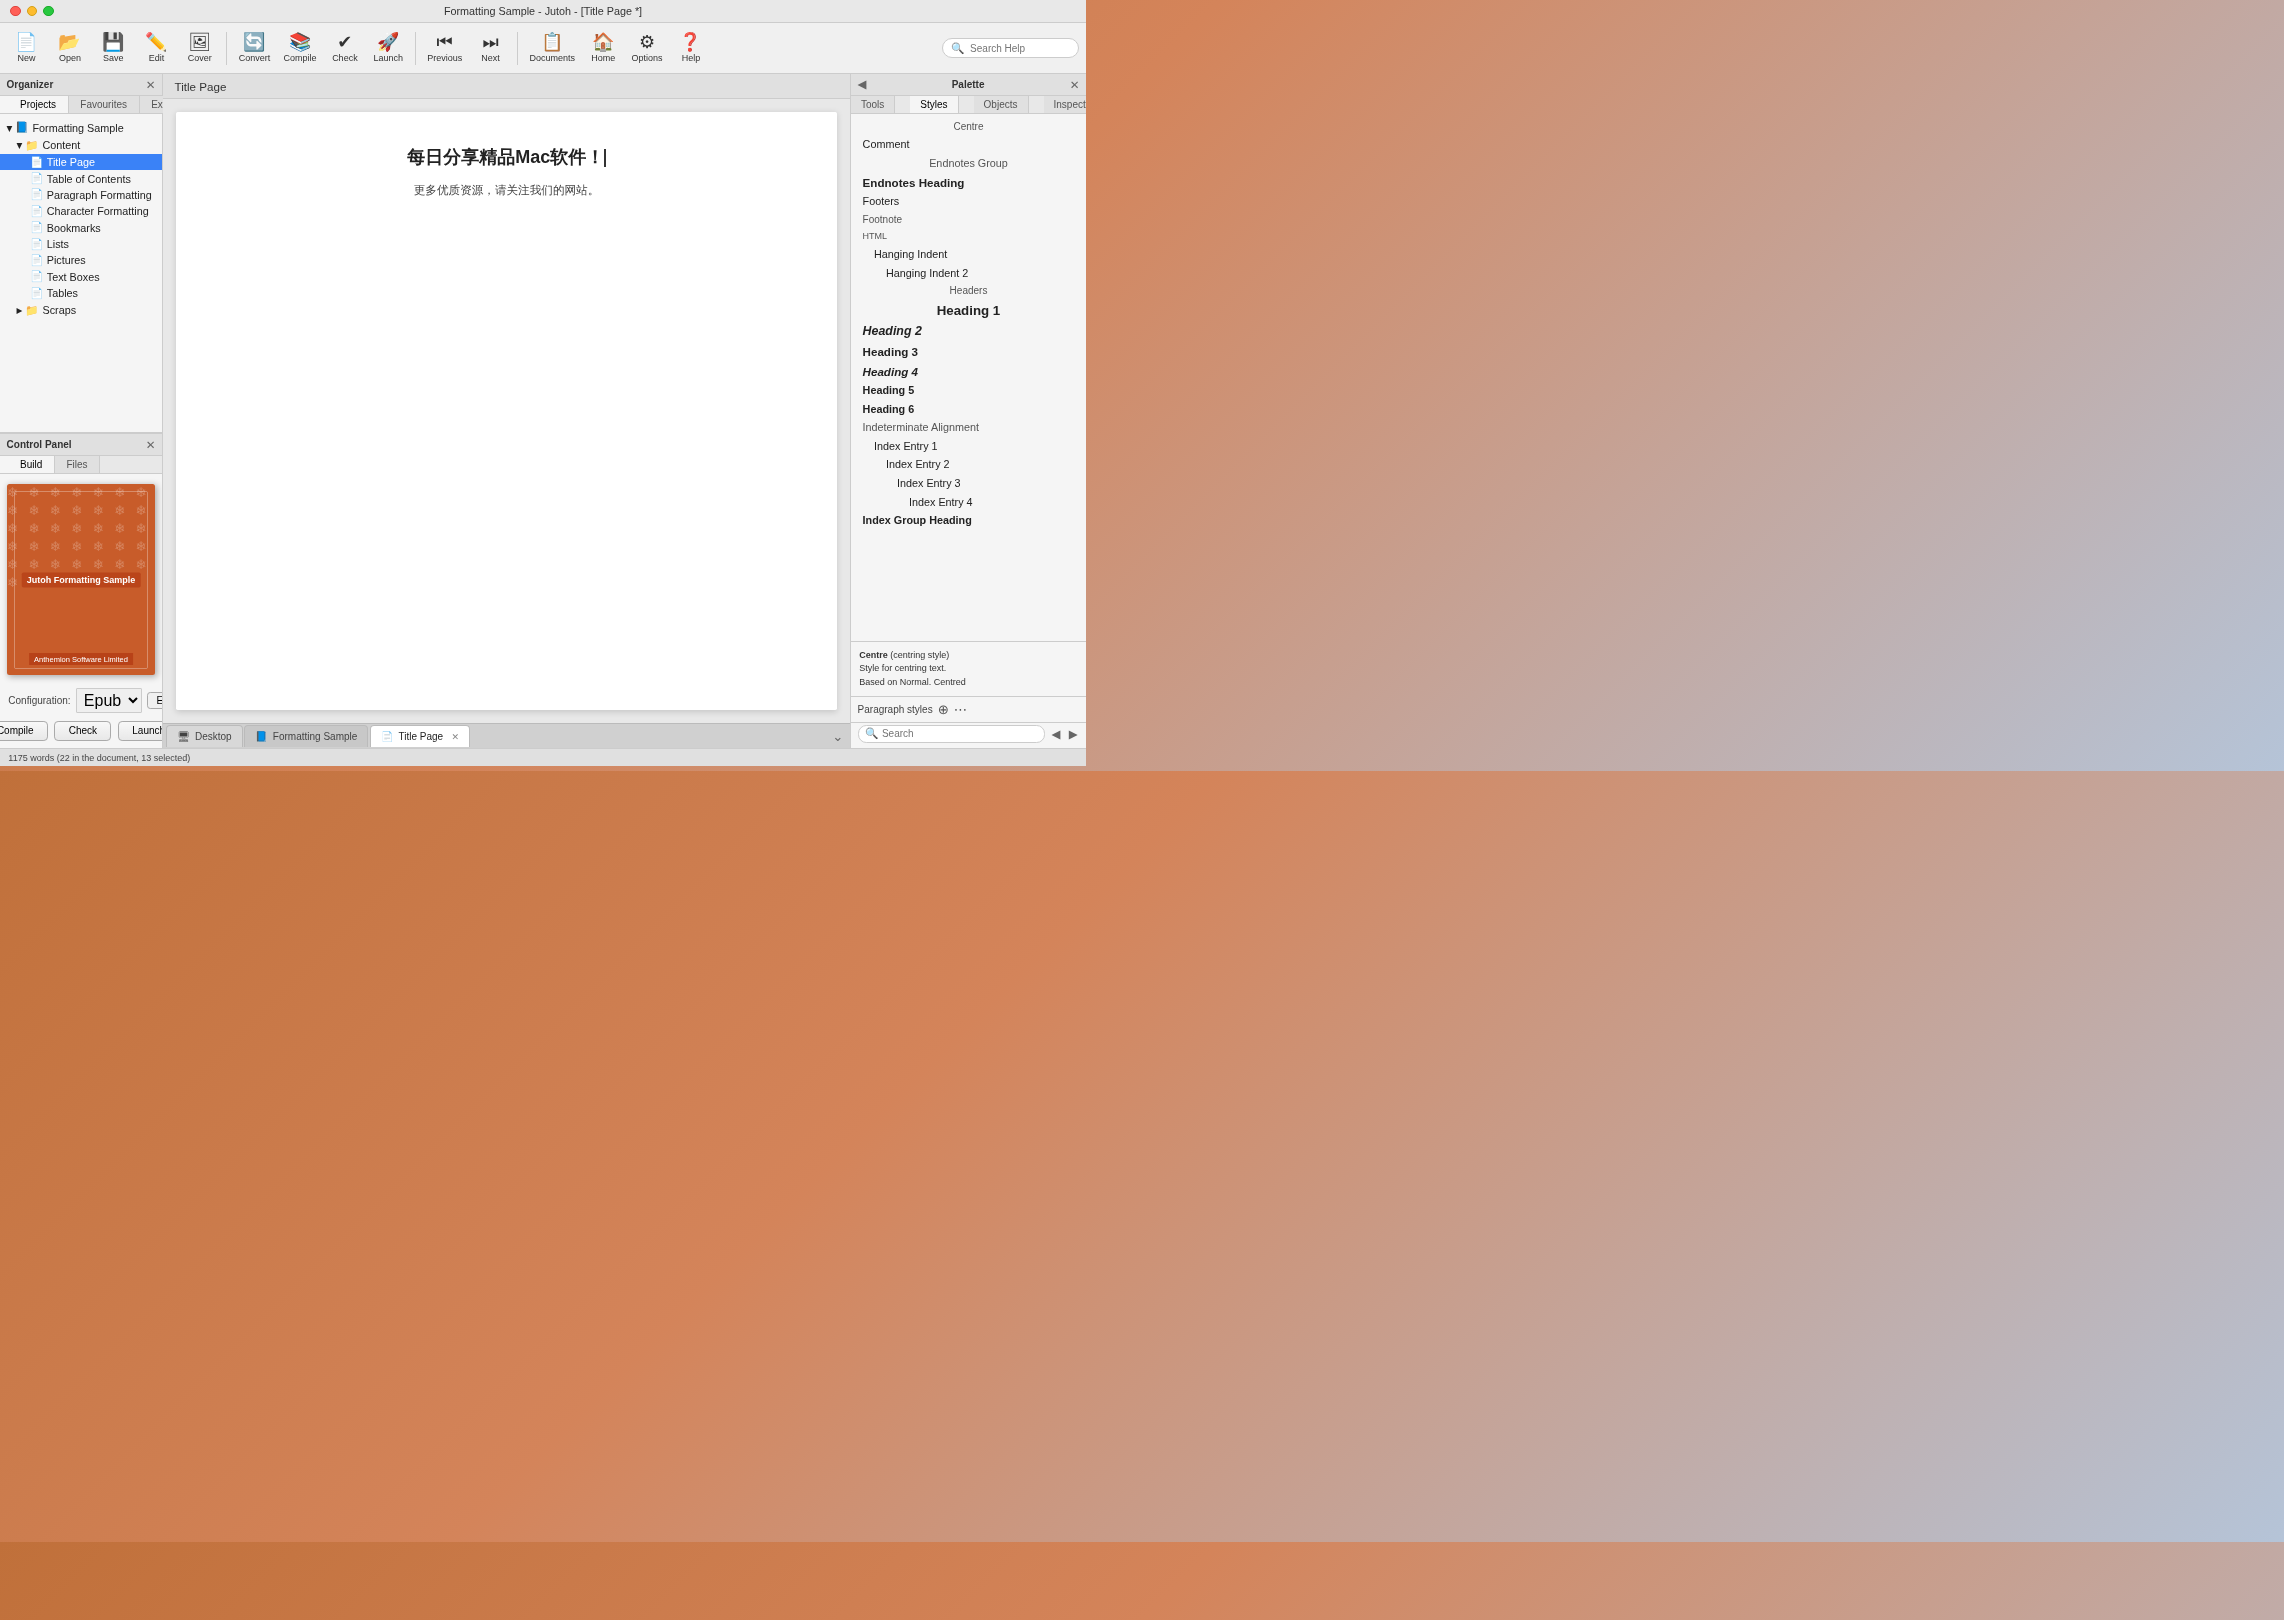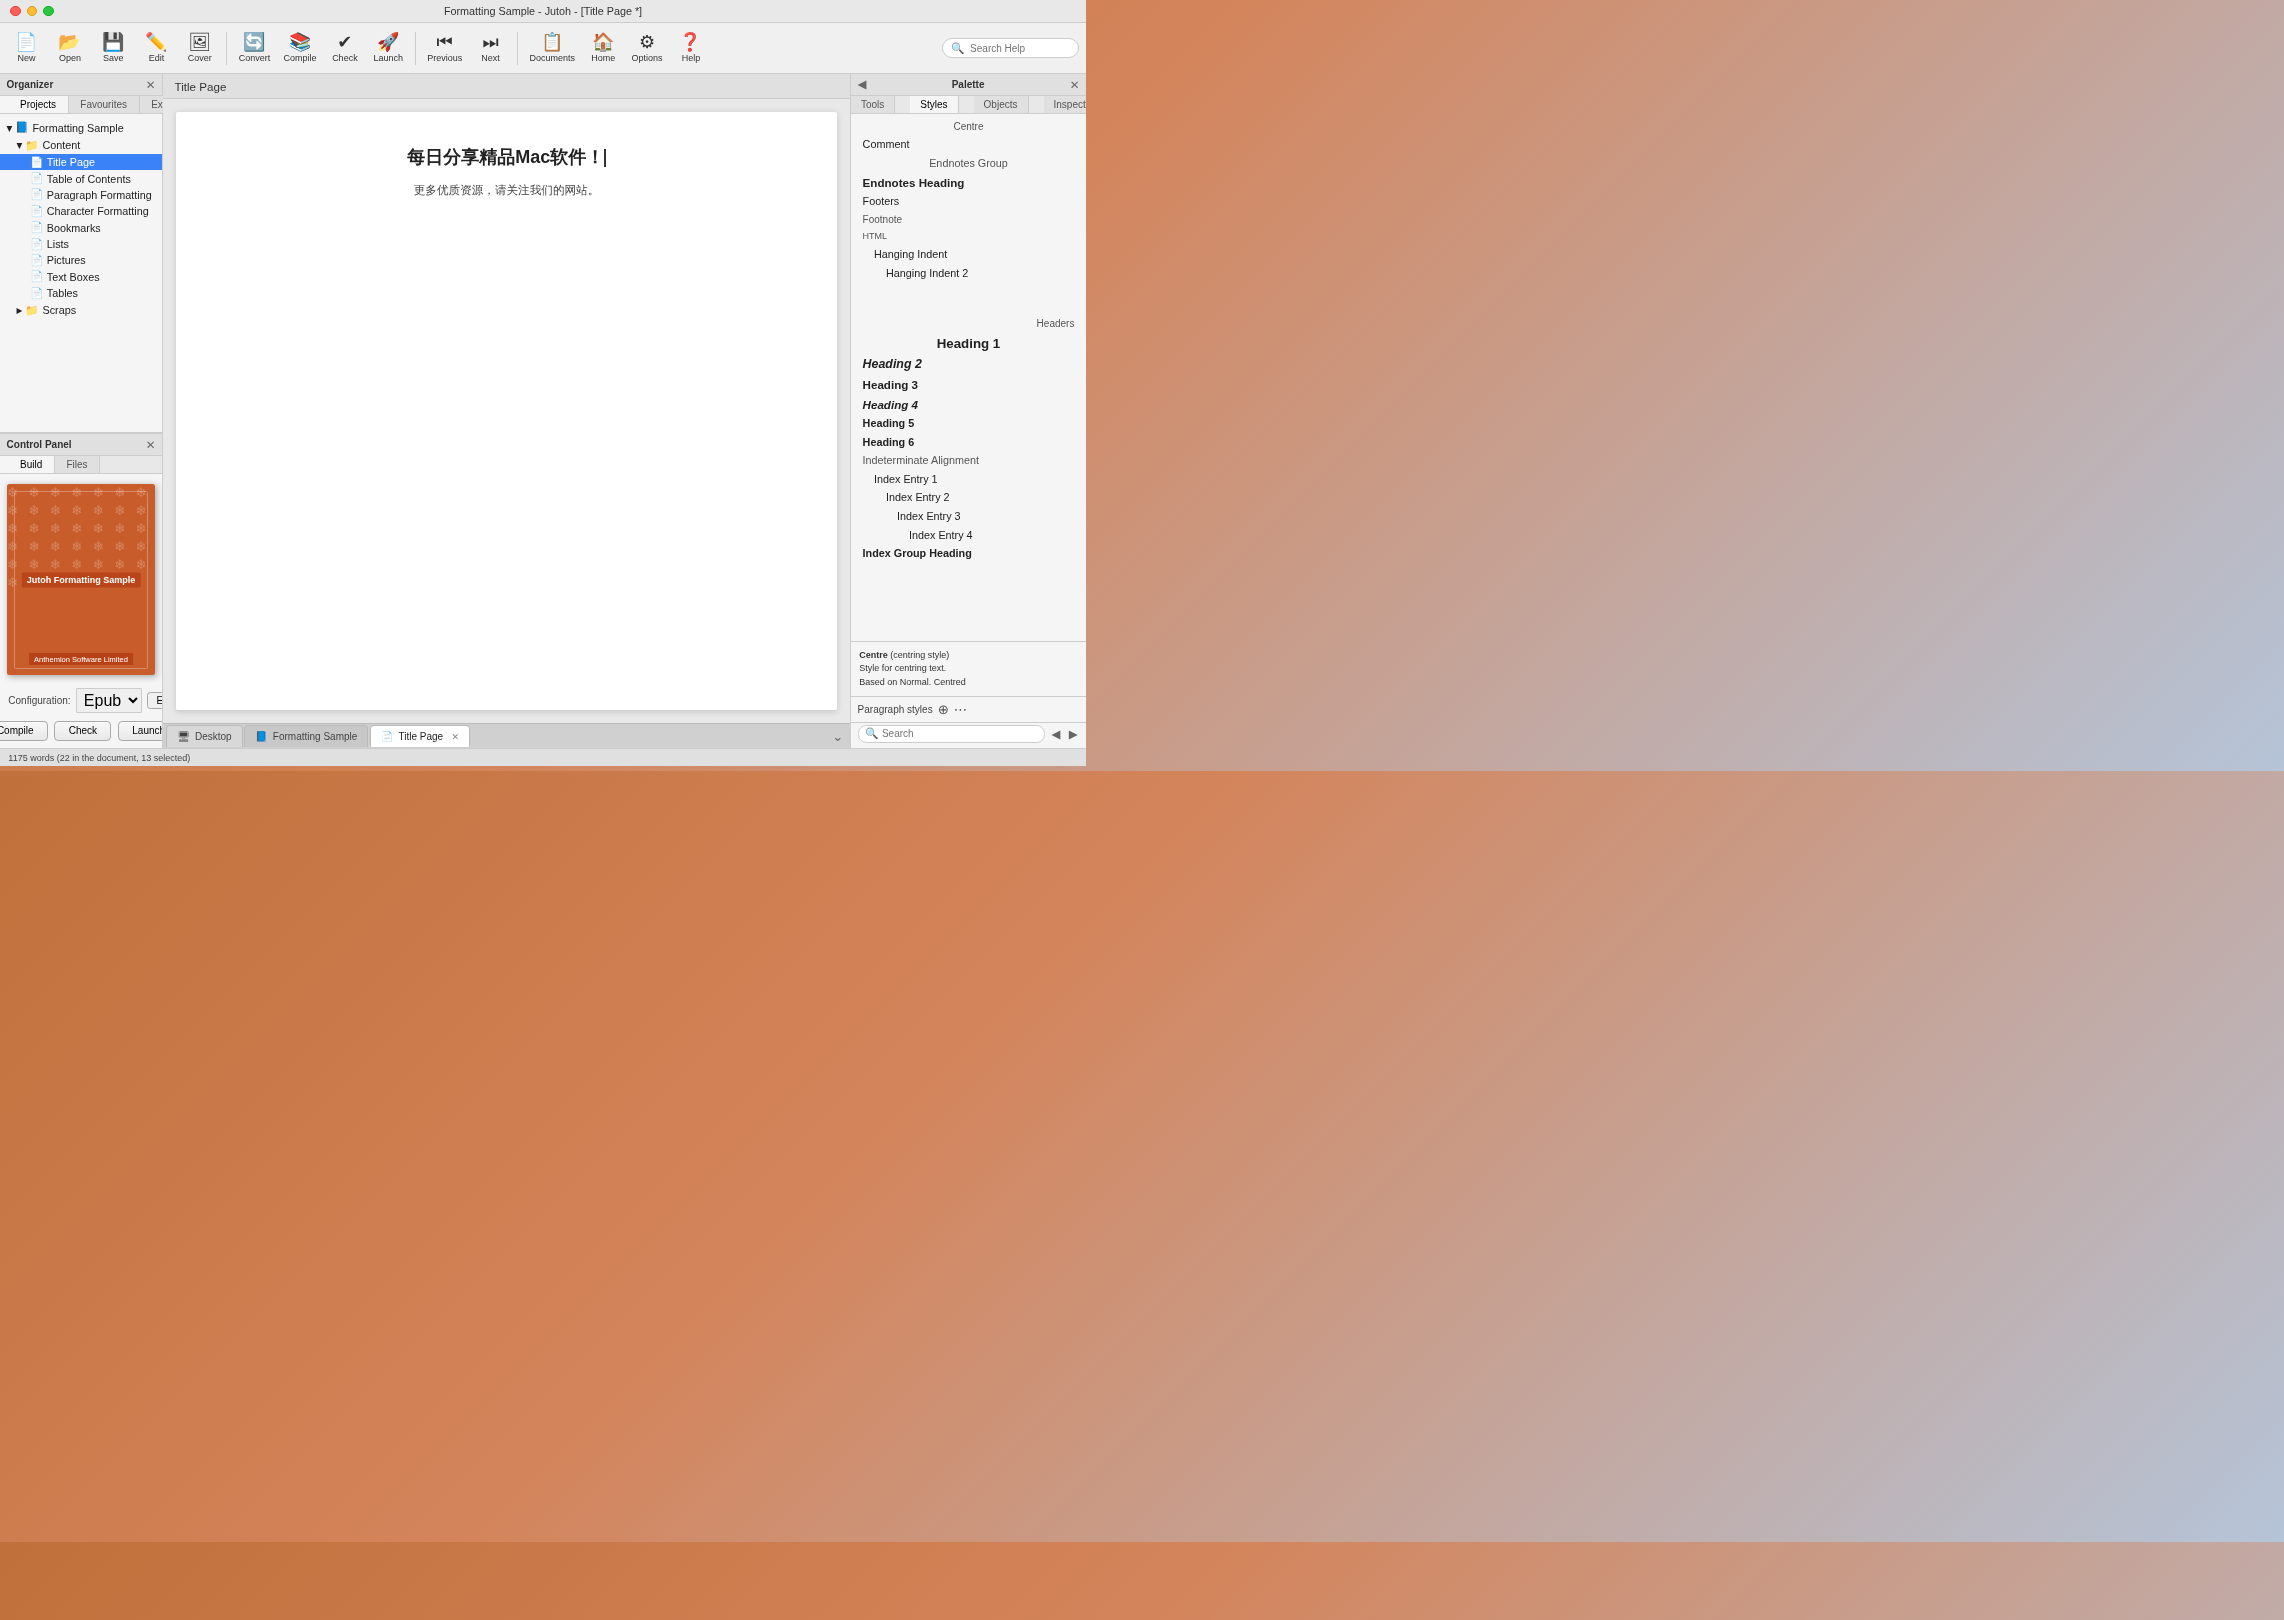--- a/index.html
+++ b/index.html
@@ -446,21 +446,21 @@
       white-space: nowrap;
     }
     .style-item.group-header { text-align: center; color: #555; font-size: 10px; }
     .style-item.endnotes-group { text-align: center; color: #555; font-style: normal; }
     .style-item.endnotes-heading { font-weight: bold; font-size: 11.6px; }
     .style-item.footers { }
     .style-item.footnote { font-size: 10px; color: #555; }
     .style-item.html-style { font-size: 9px; color: #555; text-transform: uppercase; }
     .style-item.hanging-indent { padding-left: 23px; }
     .style-item.hanging-indent-2 { padding-left: 35px; }
-    .style-item.headers { text-align: right; color: #555; font-size: 10px; margin-top: 33px; }
+    .style-item.headers { text-align: center; color: #555; font-size: 10px; }
     .style-item.heading-1 { font-weight: bold; font-size: 13.3px; text-align: center; }
     .style-item.heading-2 { font-weight: bold; font-style: italic; font-size: 12.4px; }
     .style-item.heading-3 { font-weight: bold; font-size: 11.6px; }
     .style-item.heading-4 { font-weight: bold; font-style: italic; font-size: 11.6px; }
     .style-item.heading-5 { font-weight: bold; font-size: 10.8px; }
     .style-item.heading-6 { font-weight: bold; font-size: 10.8px; }
     .style-item.indeterminate { color: #555; }
     .style-item.index-entry { padding-left: 23px; }
     .style-item.index-entry-2 { padding-left: 35px; }
     .style-item.index-entry-3 { padding-left: 46px; }

